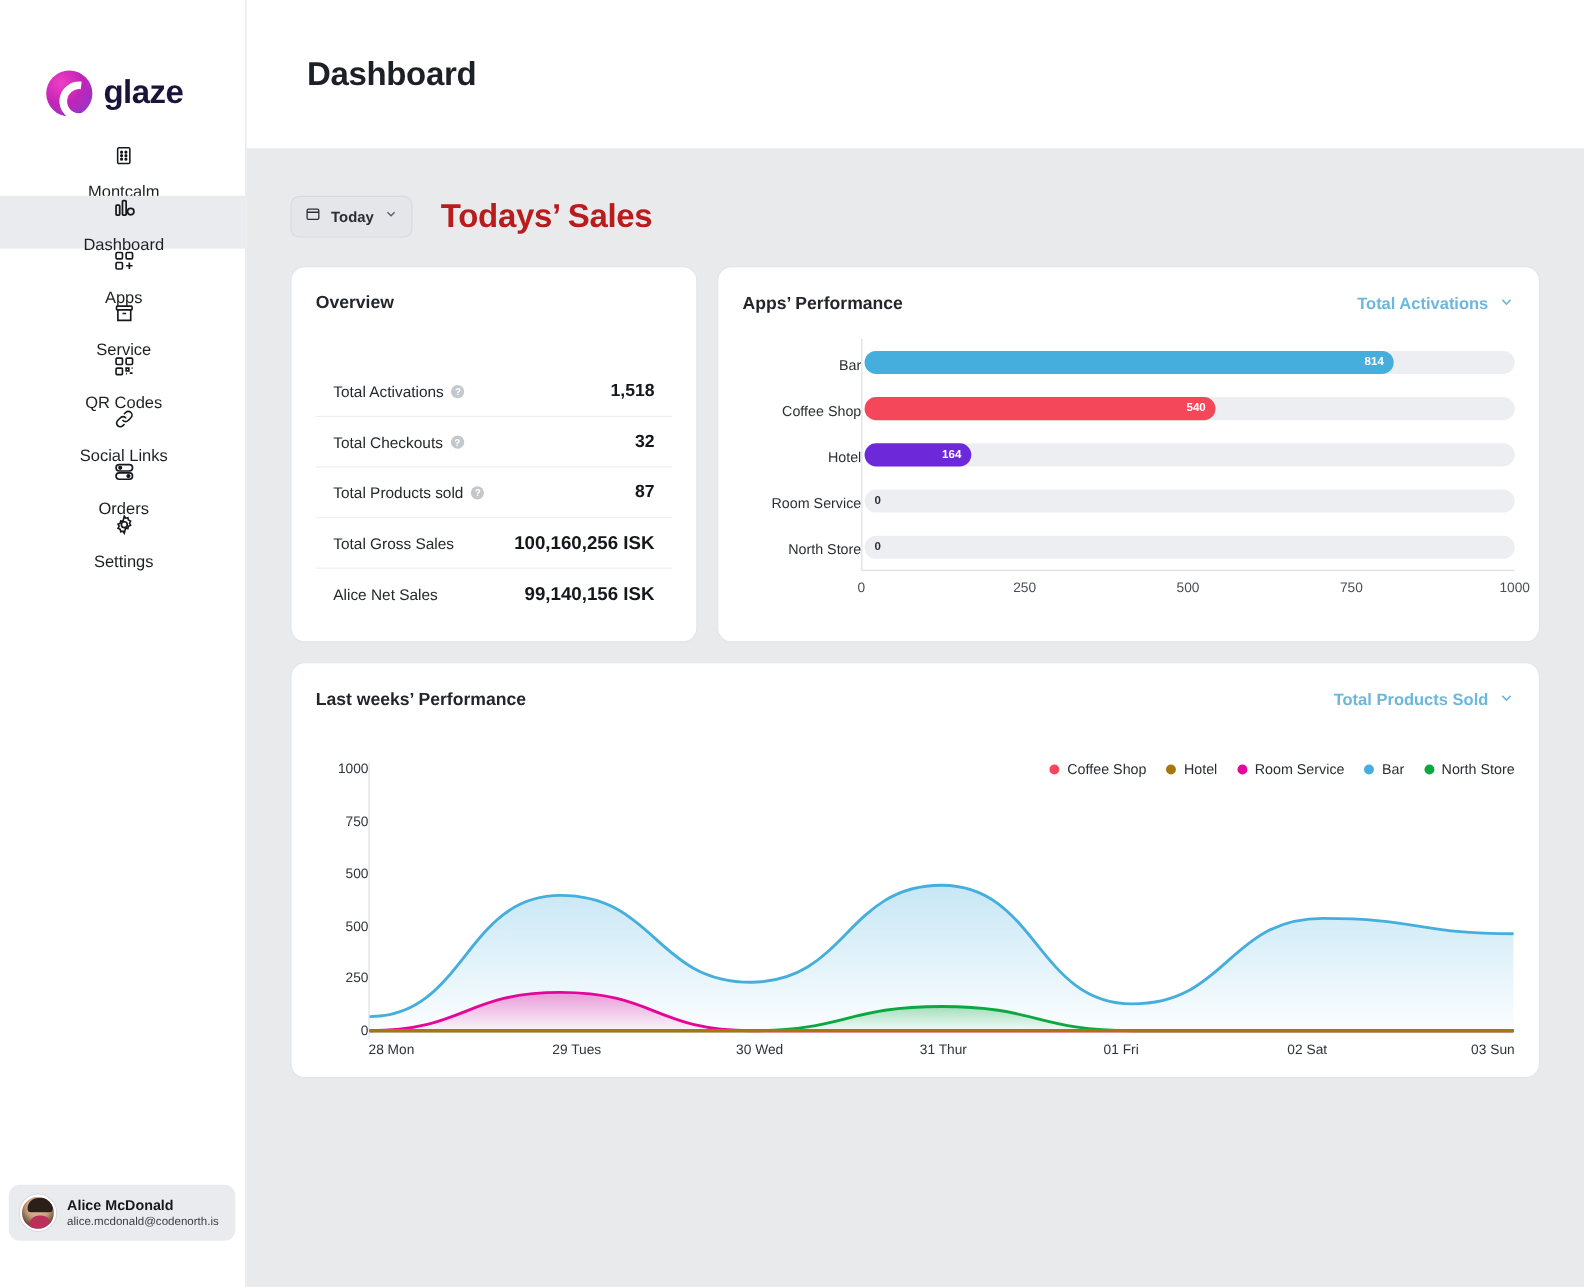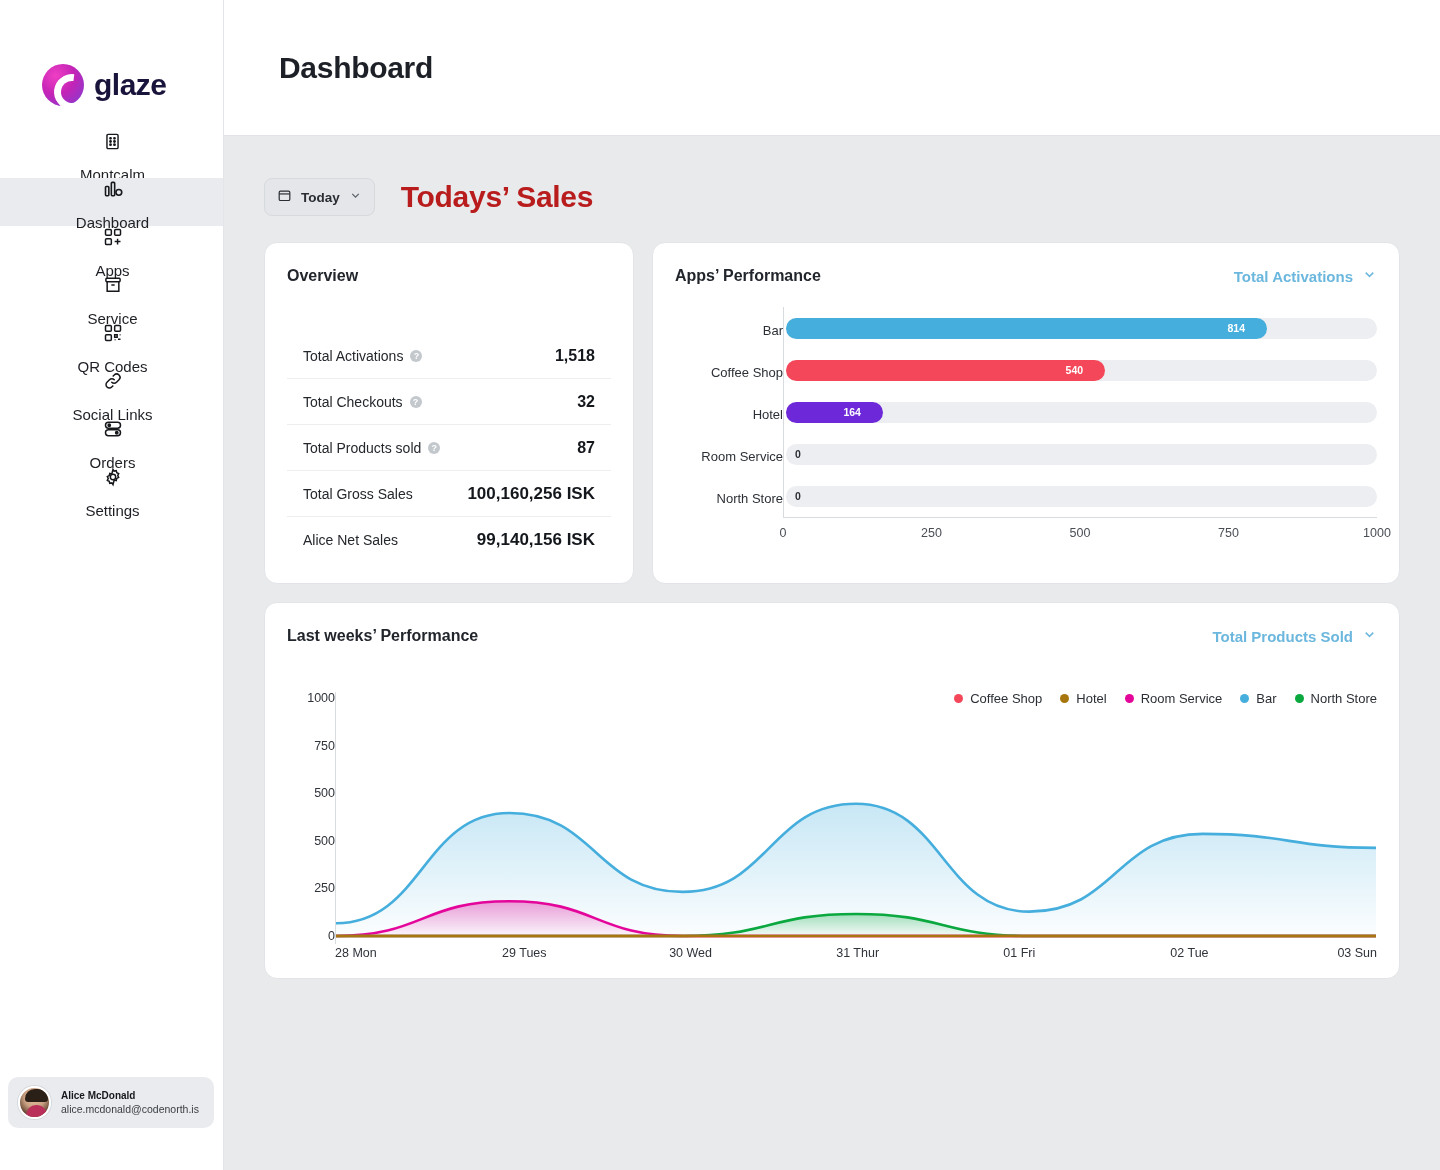--- a/index.html
+++ b/index.html
@@ -47,21 +47,21 @@
   }
   .avatar {
     width: 33px; height: 33px; border-radius: 50%; flex: 0 0 33px;
     background: radial-gradient(circle at 50% 32%, #e8c3a4 0%, #caa183 42%, #6b4b36 72%, #3b2a20 100%);
     border: 2px solid #fff; box-shadow: 0 0 0 1px #d6d9dd; overflow: hidden; position: relative;
   }
   .avatar:before { content:""; position:absolute; left:5px; top:1px; width:23px; height:13px;
     background:#2a2018; border-radius: 12px 12px 4px 4px; }
   .avatar:after { content:""; position:absolute; left:6px; bottom:0; width:21px; height:12px;
     background:#b9315a; border-radius: 10px 10px 0 0; }
-  .user-name { font-size: 10px; font-weight: 700; color: #16181c; line-height: 1.35; }
+  .user-name { font-size: 13px; font-weight: 700; color: #16181c; line-height: 1.35; }
   .user-mail { font-size: 10.5px; color: #3a3d43; line-height: 1.35; }
 
   
   .main { flex: 1; height: 1170px; display: flex; flex-direction: column; background: #e8eaec; }
   .topbar { height: 136px; background: #fff; display: flex; align-items: center; padding: 0 0 0 55px;
     border-bottom: 1px solid #e1e3e6; }
   .page-title { font-size: 30px; font-weight: 700; color: #1d2026; letter-spacing: -0.3px; }
 
   .content { padding: 42px 40px 0 40px; }
   .section-head { display: flex; align-items: center; gap: 26px; margin-bottom: 26px; }
@@ -95,21 +95,21 @@
   .link-select { display: inline-flex; align-items: center; gap: 9px; color: #6cb7dd;
     font-size: 15px; font-weight: 700; cursor: pointer; }
   .bar-area { margin-top: 22px; display: flex; }
   .bar-labels { width: 108px; display: flex; flex-direction: column; padding-top: 2px; }
   .bar-label { height: 42px; display: flex; align-items: center; justify-content: flex-end;
     font-size: 13px; color: #2c3036; }
   .bar-plot { flex: 1; border-left: 1px solid #d9dcdf; padding-left: 2px; position: relative; }
   .bar-line { height: 42px; display: flex; align-items: center; }
   .track { width: 100%; height: 21px; background: #eceef1; border-radius: 11px; position: relative; }
   .fill { height: 21px; border-radius: 11px; display: flex; align-items: center;
-    justify-content: flex-end; padding-right: 22px; color: #fff; font-size: 10.5px; font-weight: 700; }
+    justify-content: flex-end; padding-right: 9px; color: #fff; font-size: 10.5px; font-weight: 700; }
   .fill.zero { background: transparent; justify-content: flex-start; padding-left: 9px; color: #2b2f35; }
   .axis { border-top: 1px solid #d9dcdf; height: 30px; position: relative; margin-left: 0; }
   .axis .tick { position: absolute; top: 8px; transform: translateX(-50%);
     font-size: 12.5px; color: #4a4e55; }
 
   
   .card-week { margin-top: 18px; padding: 24px 22px 18px 22px; }
   .week-head { display: flex; align-items: center; justify-content: space-between; }
   .legend { display: flex; gap: 18px; align-items: center; }
   .lg { display: inline-flex; align-items: center; gap: 7px; font-size: 13px; color: #2b2f35; }
@@ -461,20 +461,20 @@
             </svg>
           </div>
         </div>
 
         <div class="xaxis">
           <span class="xtick">28 Mon</span>
           <span class="xtick">29 Tues</span>
           <span class="xtick">30 Wed</span>
           <span class="xtick">31 Thur</span>
           <span class="xtick">01 Fri</span>
-          <span class="xtick">02 Tue</span>
+          <span class="xtick">02 Sat</span>
           <span class="xtick">03 Sun</span>
         </div>
       </div>
 
     </div>
   </section>
 </div>
 
 </body></html>

